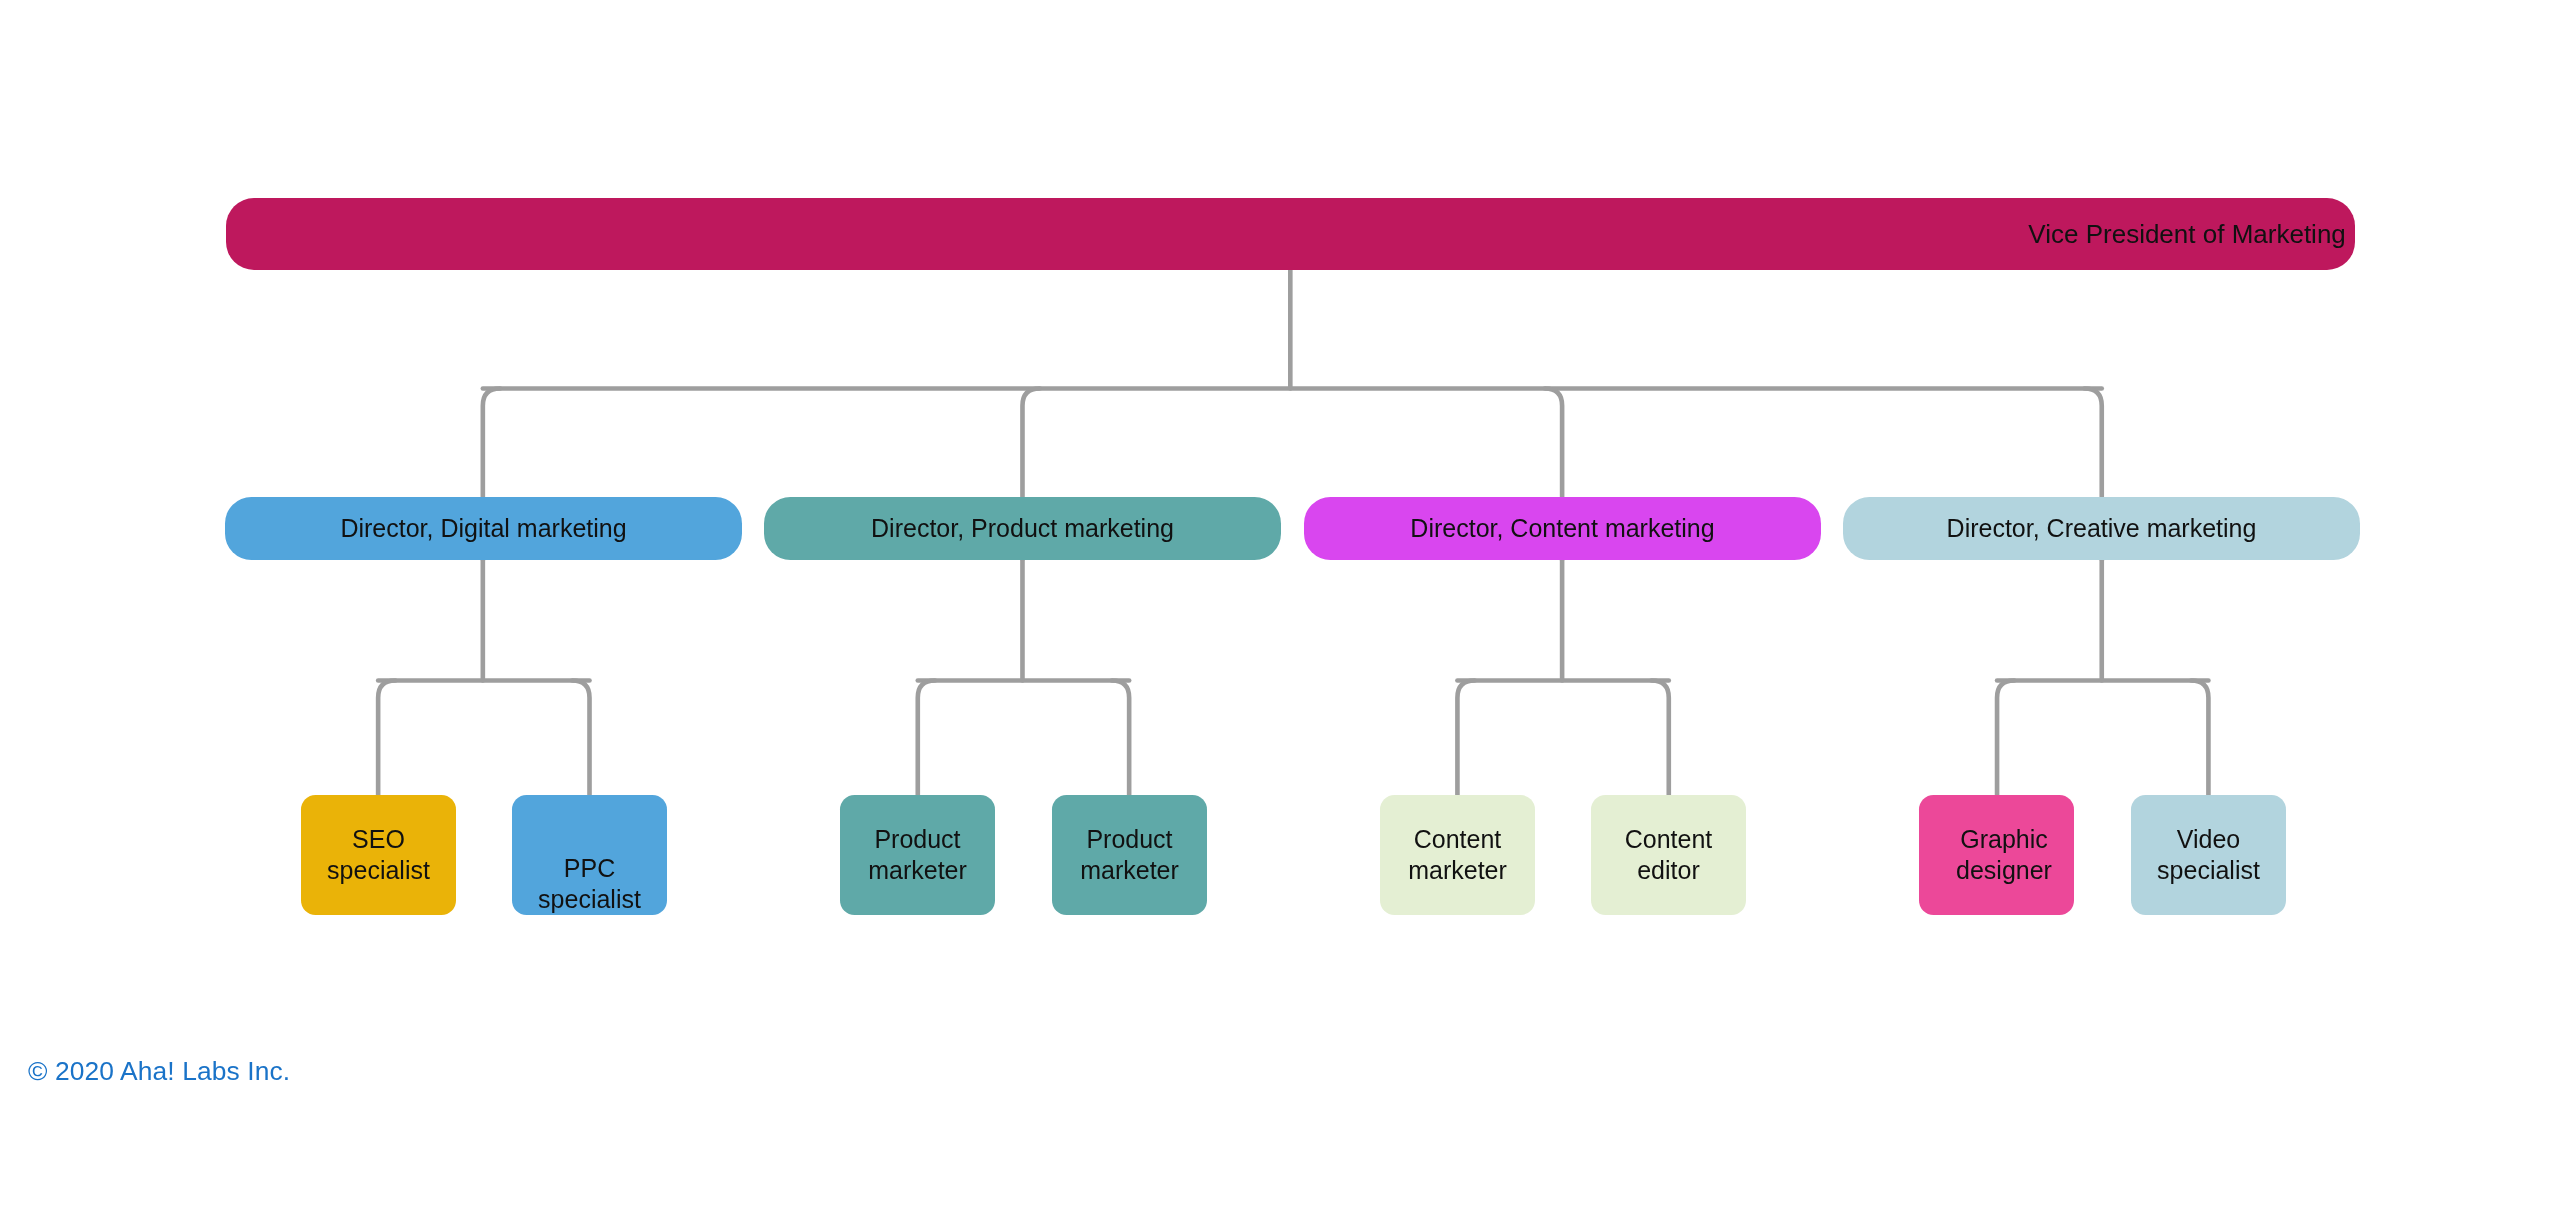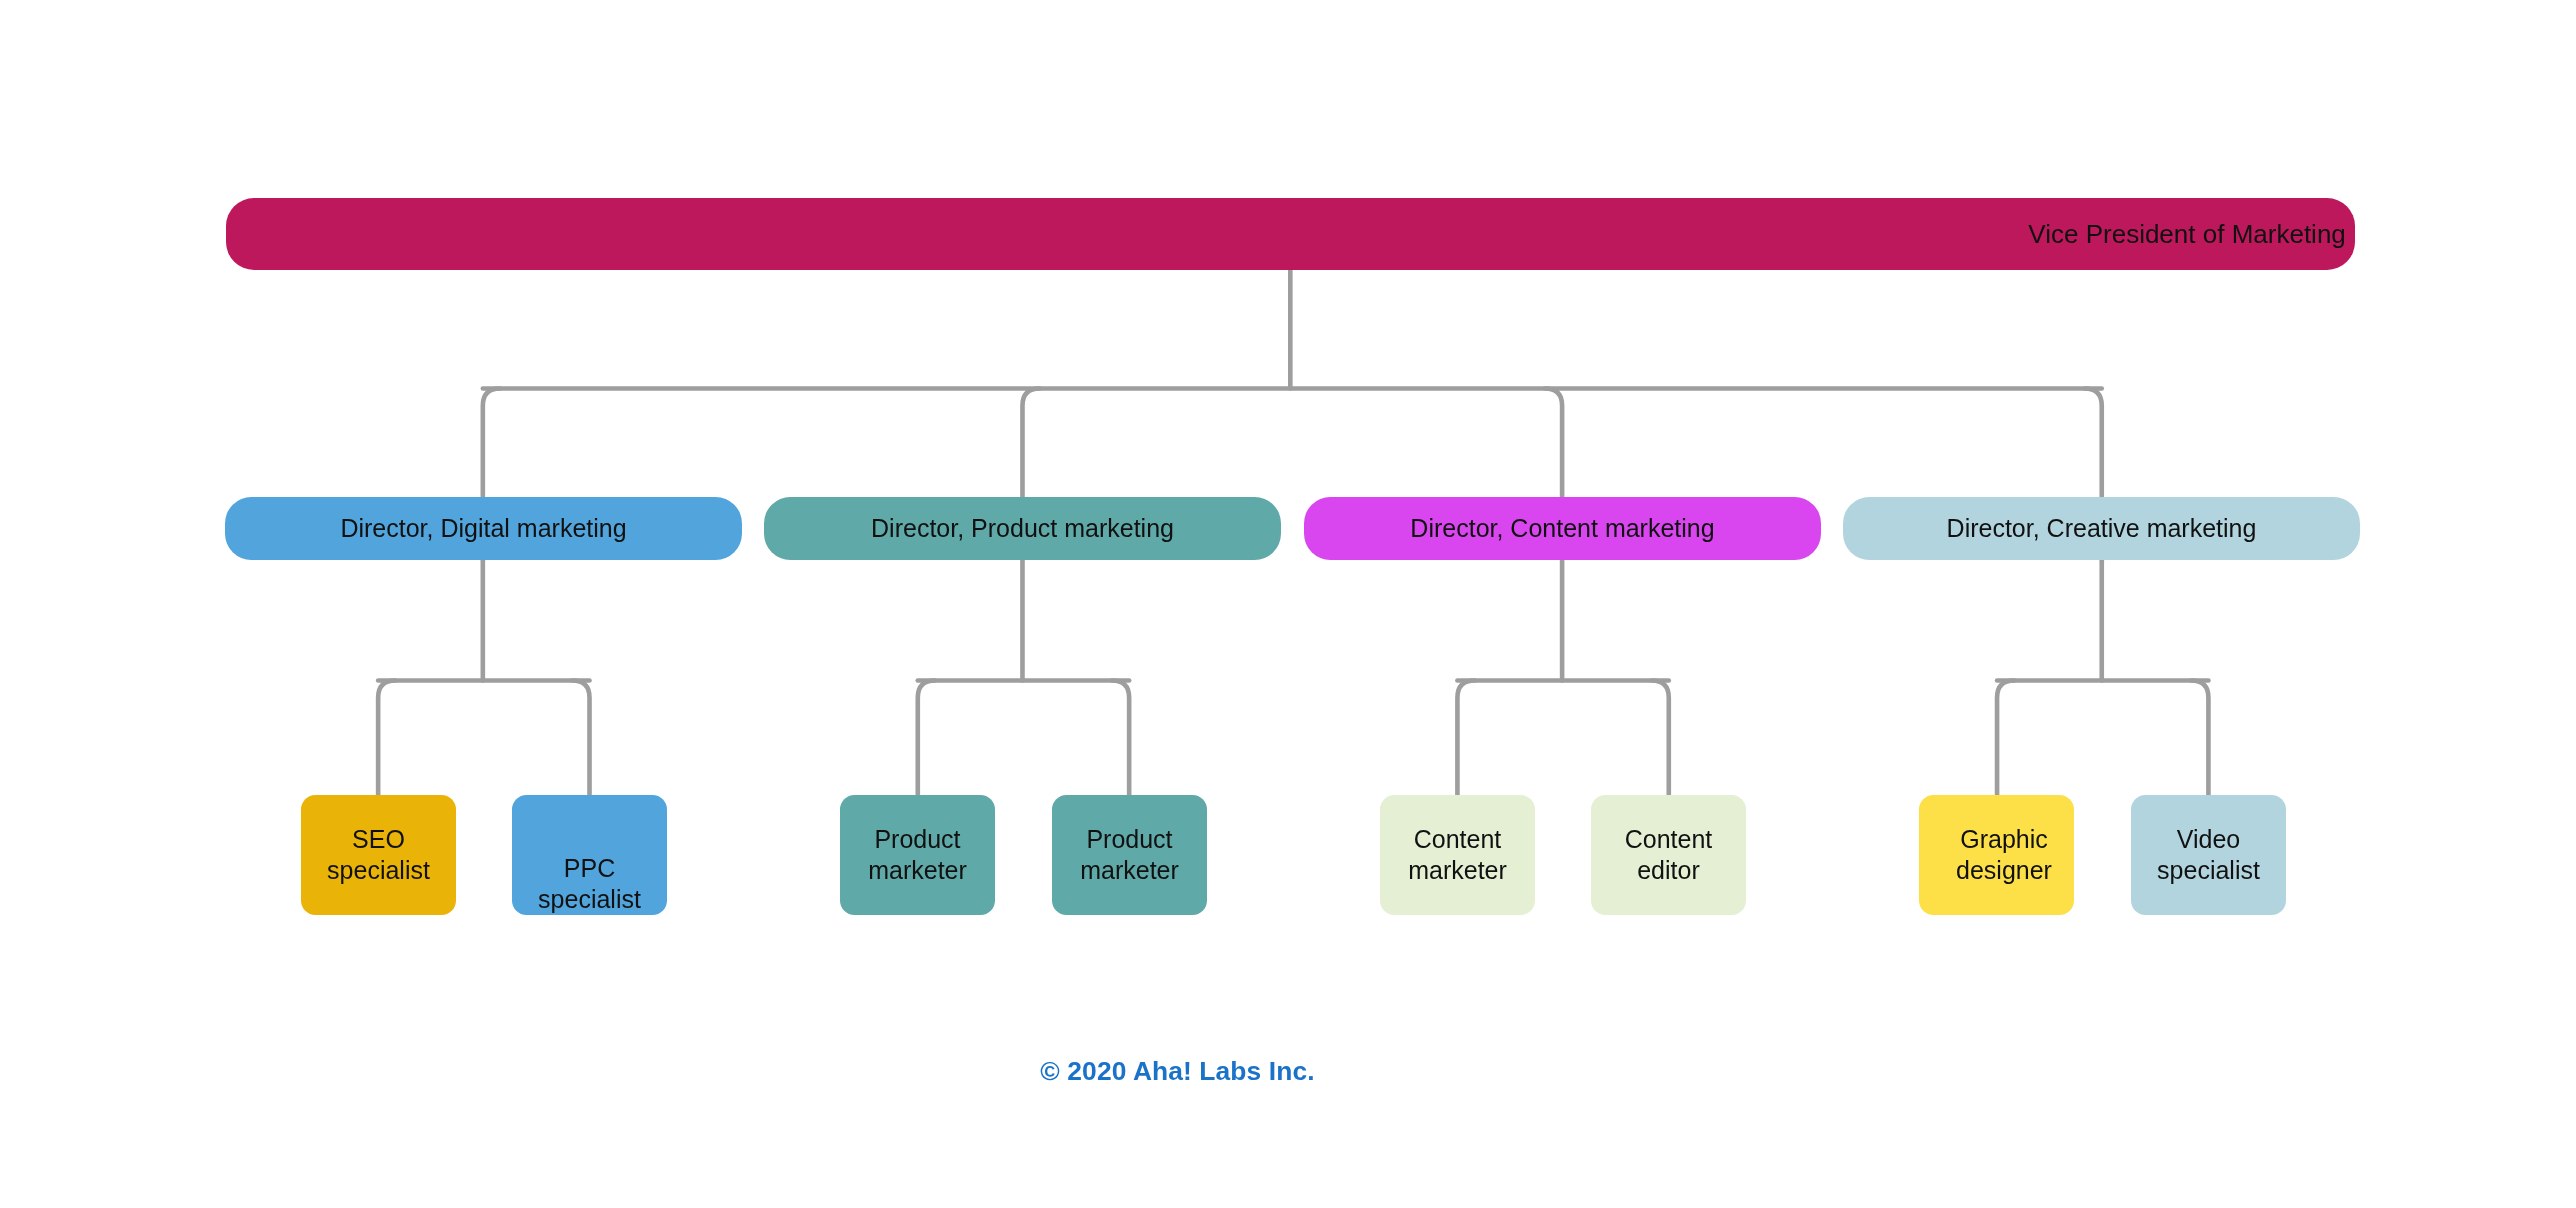--- a/index.html
+++ b/index.html
@@ -51,25 +51,26 @@
   .node-director {
     border-radius: 26.4px;
     font-size: 25px;
   }
   .node-leaf {
     border-radius: 14.5px;
     font-size: 25px;
   }
   #footer {
     position: absolute;
-    text-align: center;
-    font-weight: bold;
+    text-align: left;
+    font-weight: normal;
     line-height: 1.3;
     font-size: 26.4px;
     letter-spacing: 0.1px;
+    margin-left: 28px;
   }
   #footer .footer-line {
     display: block;
     white-space: nowrap;
   }
 </style>
 </head>
 <body>
 
 <div id="chart-root">
@@ -132,21 +133,21 @@
 marketer</span>
       </div>
       <div class="node node-leaf" style="left: 1380px; top: 795px; width: 155px; height: 120px; background: rgb(228, 239, 211); color: rgb(17, 17, 17);">
         <span class="node-label">Content
 marketer</span>
       </div>
       <div class="node node-leaf" style="left: 1591px; top: 795px; width: 155px; height: 120px; background: rgb(228, 239, 211); color: rgb(17, 17, 17);">
         <span class="node-label">Content
 editor</span>
       </div>
-      <div class="node node-leaf" style="left: 1919px; top: 795px; width: 155px; height: 120px; background: #fde047; color: rgb(17, 17, 17); padding-left: 15px;">
+      <div class="node node-leaf" style="left: 1919px; top: 795px; width: 155px; height: 120px; background: #ec4899; color: rgb(17, 17, 17); padding-left: 15px;">
         <span class="node-label">Graphic
 designer</span>
       </div>
       <div class="node node-leaf" style="left: 2131px; top: 795px; width: 155px; height: 120px; background: rgb(178, 212, 222); color: rgb(17, 17, 17);">
         <span class="node-label">Video
 specialist</span>
       </div>
     </div>
 
   <div id="footer" style="color: rgb(26, 115, 200); left: 0px; top: 1054px; width: 2355px;">

